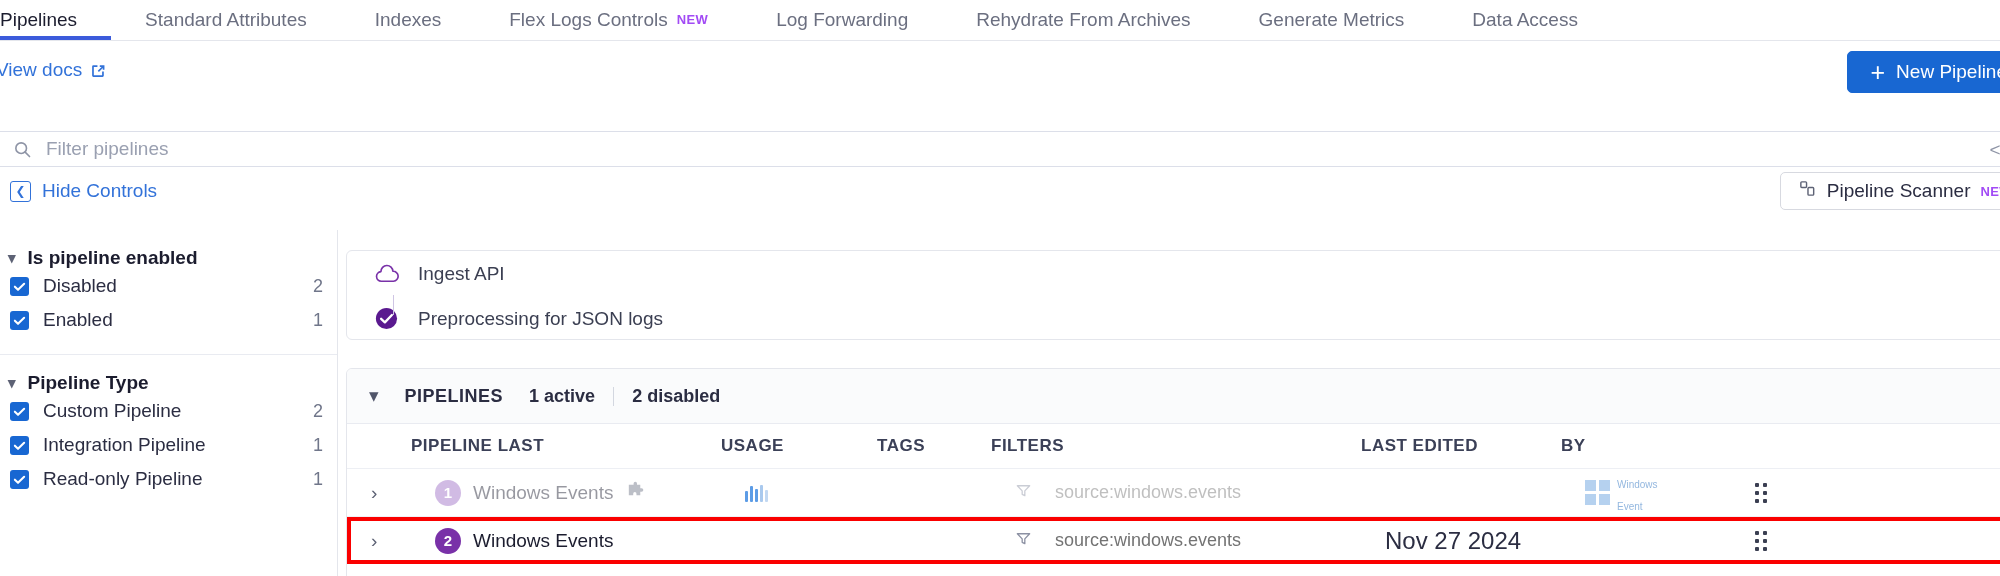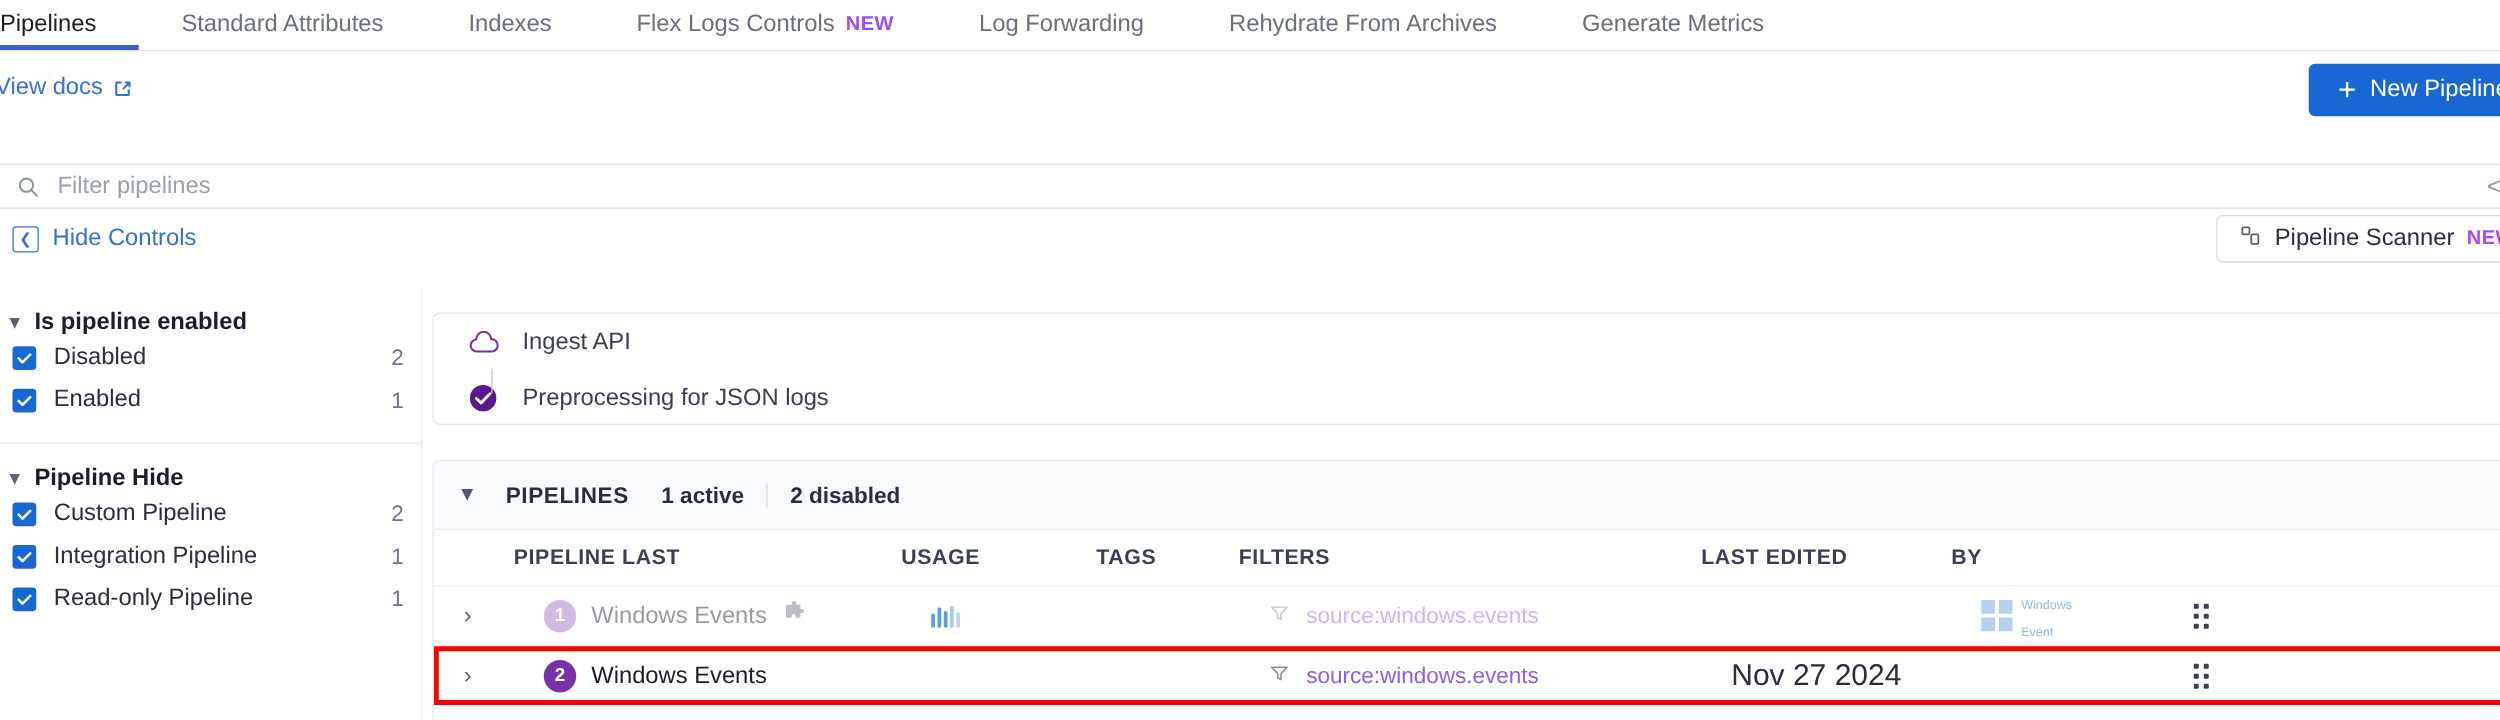--- a/index.html
+++ b/index.html
@@ -23,21 +23,21 @@
     position:relative;height:39px;
     display:flex;align-items:center;gap:9px;
     padding:0 34px;
     font-size:19px;color:#6b6f80;white-space:nowrap;cursor:pointer;
   }
   .navtab:first-child{padding-left:0;margin-left:0;}
   .navtab.active{color:#1b1c2e;font-weight:400;}
   .navtab.active::after{
     content:"";position:absolute;left:0;right:0;bottom:-1px;height:4px;background:#3b5bdb;
   }
-  .newbadge{font-size:16px;font-weight:700;color:#a24bf5;letter-spacing:.4px;}
+  .newbadge{font-size:13px;font-weight:700;color:#a24bf5;letter-spacing:.4px;}
 
   
   .actionbar{
     position:absolute;left:0;top:40px;width:2000px;height:60px;
   }
   .viewdocs{
     position:absolute;left:-4px;top:19px;
     display:flex;align-items:center;gap:8px;
     color:#3272d9;font-size:19px;cursor:pointer;
   }
@@ -177,21 +177,21 @@
     font-size:19px;border-bottom:1px solid #f0f1f5;position:relative;
   }
   .trow.dim .cellname,.trow.dim .cellfilter{opacity:.45;}
   .expander{color:#5d6275;font-size:19px;padding-left:24px;cursor:pointer;}
   .numbadge{
     width:26px;height:26px;border-radius:50%;
     display:flex;align-items:center;justify-content:center;
     color:#fff;font-size:15px;font-weight:700;flex:none;
   }
   .cellname{display:flex;align-items:center;gap:12px;padding-left:12px;color:#1b1c2e;}
-  .cellfilter{display:flex;align-items:center;gap:13px;color:#8b5cf6;font-size:18px;}
+  .cellfilter{display:flex;align-items:center;gap:23px;color:#737373;font-size:18px;}
   .cellfilter .fil-ico{color:#8c91a3;}
   .sparkline{display:flex;align-items:flex-end;gap:2px;height:18px;}
   .sparkline i{display:block;width:3px;background:#5c9ce6;border-radius:1px;}
   .lastedited{font-size:24px;color:#2b2d42;}
 
   .winlogo{display:flex;align-items:center;gap:7px;opacity:.75;}
   .winsq{display:grid;grid-template-columns:11px 11px;grid-template-rows:11px 11px;gap:3px;}
   .winsq span{background:#9dc2ea;display:block;}
   .winlabel{font-size:10px;line-height:11px;color:#6f9fd4;}
 
@@ -244,20 +244,23 @@
       <span class="newbadge">NEW</span>
     </div>
     <div class="navtab">
       <span>Log Forwarding</span>
     </div>
     <div class="navtab">
       <span>Rehydrate From Archives</span>
     </div>
     <div class="navtab">
       <span>Generate Metrics</span>
+    </div>
+    <div class="navtab">
+      <span>Data Access</span>
     </div>
   </div>
 
   <div class="actionbar">
 
     <div class="viewdocs">
       <span>View docs</span>
       <span class="ext-icon">
         <svg width="17" height="17" viewBox="0 0 16 16">
           <path d="M2 4.2 A1.2 1.2 0 0 1 3.2 3 H7 V4.6 H3.6 V12.4 H11.4 V9 H13 V12.8 A1.2 1.2 0 0 1 11.8 14 H3.2 A1.2 1.2 0 0 1 2 12.8 Z" fill="#3272d9"></path>
@@ -327,21 +330,21 @@
         <span class="facet-label">Enabled</span>
         <span class="facet-count">1</span>
       </div>
     </div>
 
     <div class="facet-sep"></div>
 
     <div class="facet-group">
       <div class="facet-head">
         <span class="chev">▾</span>
-        <span>Pipeline Hide</span>
+        <span>Pipeline Type</span>
       </div>
 
       <div class="facet-row">
         <span class="cb">
           <svg width="13" height="13" viewBox="0 0 14 14">
               <path d="M2 7.2 L5.4 10.6 L12 4" fill="none" stroke="#fff" stroke-width="2.2" stroke-linecap="round" stroke-linejoin="round"></path>
             </svg>
         </span>
         <span class="facet-label">Custom Pipeline</span>
         <span class="facet-count">2</span>

